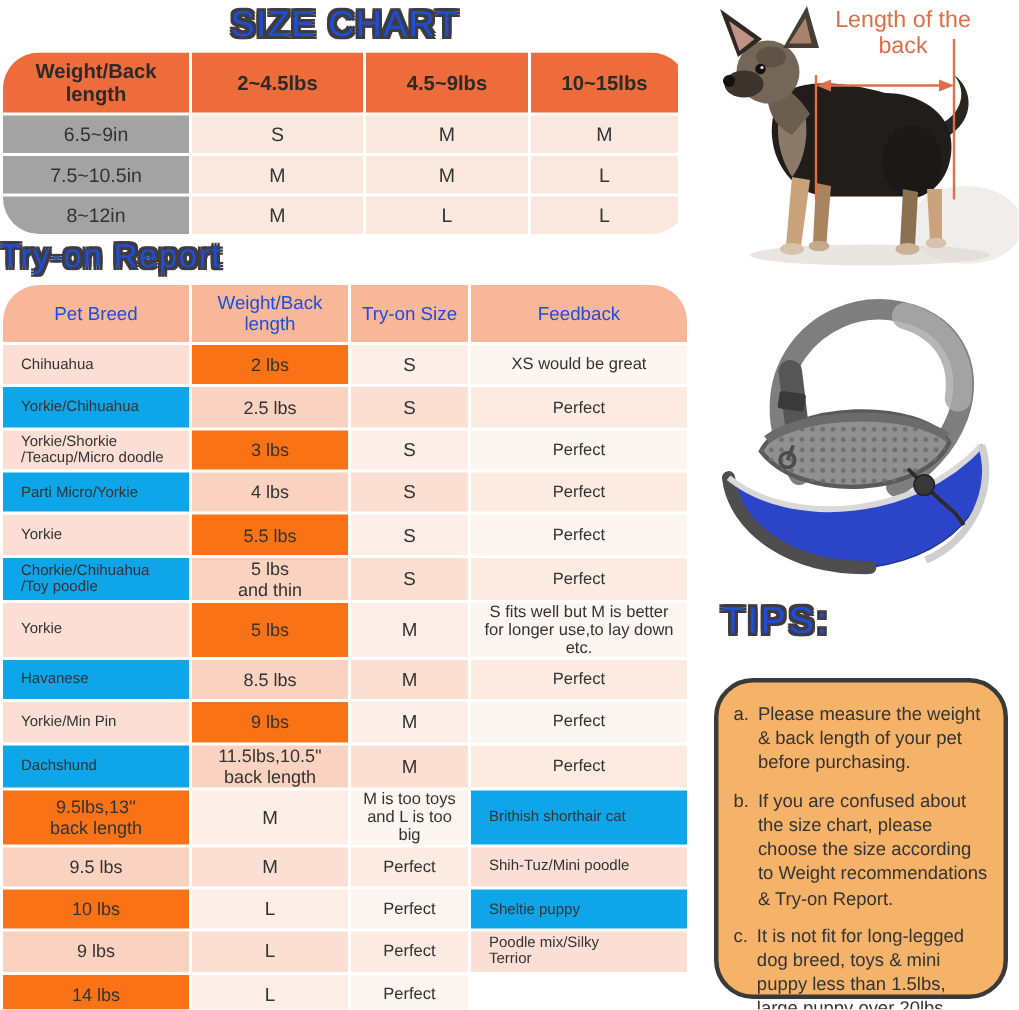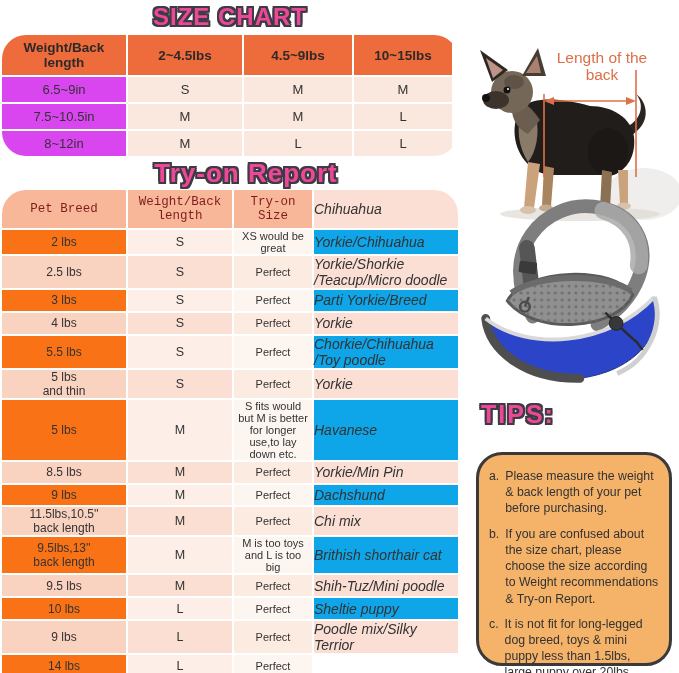--- a/index.html
+++ b/index.html
@@ -1,47 +1,47 @@
 <!DOCTYPE html>
 <html><head>
 <meta charset="utf-8">
 <style>
   html,body{margin:0;padding:0;background:#fff;}
   .canvas{position:relative;width:679px;height:673px;background:#fff;overflow:hidden;
           font-family:"Liberation Sans",sans-serif;color:#333;}
   
-  .title{position:absolute;font-weight:700;color:#ec4899;letter-spacing:1px;
+  .title{position:absolute;font-weight:400;color:#1d4ed8;letter-spacing:1px;
          text-shadow:-2px -2px 0 #3f3b42,2px -2px 0 #3f3b42,-2px 2px 0 #3f3b42,2px 2px 0 #3f3b42,
                      -2px 0 0 #3f3b42,2px 0 0 #3f3b42,0 -2px 0 #3f3b42,0 2px 0 #3f3b42;}
   .sc-title{left:0;top:3px;width:460px;text-align:center;font-size:24px;}
-  .to-title{left:0;top:158px;width:460px;text-align:center;font-size:26px;padding-left:16px;}
+  .to-title{left:0;top:158px;width:460px;font-size:22px;}
   .tips-title{left:481px;top:400px;font-size:25px;letter-spacing:2px;}
   
   .sc-grid{position:absolute;left:2px;top:35px;width:456px;height:121px;display:grid;
            grid-template-columns:124px 114px 108px 98px;grid-template-rows:40px 1fr 1fr 1fr;
            gap:2px;background:#fff;border-radius:24px;overflow:hidden;}
   .cell{display:flex;align-items:center;justify-content:center;text-align:center;white-space:pre-line;}
   .sc-h{background:#ee6b3c;font-weight:bold;font-size:13.5px;color:#2e2a28;}
-  .sc-label{background:#d946ef;font-size:13px;color:#333;}
+  .sc-label{background:#a3a3a3;font-size:13px;color:#333;}
   .sc-val{background:#fae7dd;font-size:13px;color:#333;}
   
   .to-grid{position:absolute;left:2px;top:190px;width:456px;height:486px;display:grid;
            grid-template-columns:124px 104px 78px 144px;grid-template-rows:38px repeat(15,1fr);
            gap:2px;background:#fff;border-radius:24px 24px 0 0;overflow:hidden;}
-  .to-h{background:#f9b79a;font-size:12.5px;color:#7f1d1d;font-family:Liberation Mono, monospace;}
-  .to-c0{justify-content:flex-start;text-align:left;font-size:14px;font-style:italic;}
+  .to-h{background:#f9b79a;font-size:12.5px;color:#1d4ed8;}
+  .to-c0{justify-content:flex-start;text-align:left;padding-left:12px;font-size:10px;}
   .to-c1{font-size:12px;}
   .to-c2{font-size:12.5px;}
   .to-c3{font-size:11px;padding:0 4px;}
   .to-c0.light{background:#fbdfd4}.to-c1.light{background:#f97316}
   .to-c2.light{background:#fdefe8}.to-c3.light{background:#fdf5f0}
   .to-c0.dark{background:#0ea5e9}.to-c1.dark{background:#f9d2c0}
   .to-c2.dark{background:#fbdfd2}.to-c3.dark{background:#fcebe0}
   
-  .dog-fig{position:absolute;left:462px;top:0;width:217px;height:182px;margin-top:44px;}
+  .dog-fig{position:absolute;left:462px;top:0;width:217px;height:182px;}
   .dog-note{position:absolute;left:84px;top:5px;width:112px;text-align:center;
             color:#dd6f48;font-size:15.5px;line-height:1.12;}
   
   .bag-fig{position:absolute;left:470px;top:185px;width:205px;height:215px;}
   
   .tips-box{position:absolute;left:476px;top:452px;width:196px;height:214px;box-sizing:border-box;
             background:#f5b269;border:3px solid #3a3a3a;border-radius:26px;padding:13px 10px 10px 10px;}
   .tip-item{display:flex;gap:6px;color:#333;font-size:12.3px;line-height:1.32;margin-bottom:9px;}
   .tip-label{flex:0 0 auto;}
 </style>
@@ -68,66 +68,66 @@
       <div class="cell sc-val">M</div>
       <div class="cell sc-val">L</div>
       <div class="cell sc-val">L</div>
     </div>
 
   <div class="title to-title">Try-on Report</div>
   <div class="to-grid">
       <div class="cell to-h">Pet Breed</div>
       <div class="cell to-h">Weight/Back length</div>
       <div class="cell to-h">Try-on Size</div>
+      <div class="cell to-h">Feedback</div>
       <div class="cell to-c0 light">Chihuahua</div>
       <div class="cell to-c1 light">2 lbs</div>
       <div class="cell to-c2 light">S</div>
       <div class="cell to-c3 light">XS would be great</div>
       <div class="cell to-c0 dark">Yorkie/Chihuahua</div>
       <div class="cell to-c1 dark">2.5 lbs</div>
       <div class="cell to-c2 dark">S</div>
       <div class="cell to-c3 dark">Perfect</div>
       <div class="cell to-c0 light">Yorkie/Shorkie
 /Teacup/Micro doodle</div>
       <div class="cell to-c1 light">3 lbs</div>
       <div class="cell to-c2 light">S</div>
       <div class="cell to-c3 light">Perfect</div>
-      <div class="cell to-c0 dark">Parti Yorkie/Breed</div>
+      <div class="cell to-c0 dark">Parti Micro/Yorkie</div>
       <div class="cell to-c1 dark">4 lbs</div>
       <div class="cell to-c2 dark">S</div>
       <div class="cell to-c3 dark">Perfect</div>
       <div class="cell to-c0 light">Yorkie</div>
       <div class="cell to-c1 light">5.5 lbs</div>
       <div class="cell to-c2 light">S</div>
       <div class="cell to-c3 light">Perfect</div>
       <div class="cell to-c0 dark">Chorkie/Chihuahua
 /Toy poodle</div>
       <div class="cell to-c1 dark">5 lbs
 and thin</div>
       <div class="cell to-c2 dark">S</div>
       <div class="cell to-c3 dark">Perfect</div>
       <div class="cell to-c0 light">Yorkie</div>
       <div class="cell to-c1 light">5 lbs</div>
       <div class="cell to-c2 light">M</div>
-      <div class="cell to-c3 light">S fits would but M is better
+      <div class="cell to-c3 light">S fits well but M is better
 for longer use,to lay down etc.</div>
       <div class="cell to-c0 dark">Havanese</div>
       <div class="cell to-c1 dark">8.5 lbs</div>
       <div class="cell to-c2 dark">M</div>
       <div class="cell to-c3 dark">Perfect</div>
       <div class="cell to-c0 light">Yorkie/Min Pin</div>
       <div class="cell to-c1 light">9 lbs</div>
       <div class="cell to-c2 light">M</div>
       <div class="cell to-c3 light">Perfect</div>
       <div class="cell to-c0 dark">Dachshund</div>
       <div class="cell to-c1 dark">11.5lbs,10.5''
 back length</div>
       <div class="cell to-c2 dark">M</div>
       <div class="cell to-c3 dark">Perfect</div>
-      <div class="cell to-c0 light">Chi mix</div>
       <div class="cell to-c1 light">9.5lbs,13''
 back length</div>
       <div class="cell to-c2 light">M</div>
       <div class="cell to-c3 light">M is too toys
 and L is too big</div>
       <div class="cell to-c0 dark">Brithish shorthair cat</div>
       <div class="cell to-c1 dark">9.5 lbs</div>
       <div class="cell to-c2 dark">M</div>
       <div class="cell to-c3 dark">Perfect</div>
       <div class="cell to-c0 light">Shih-Tuz/Mini poodle</div>

